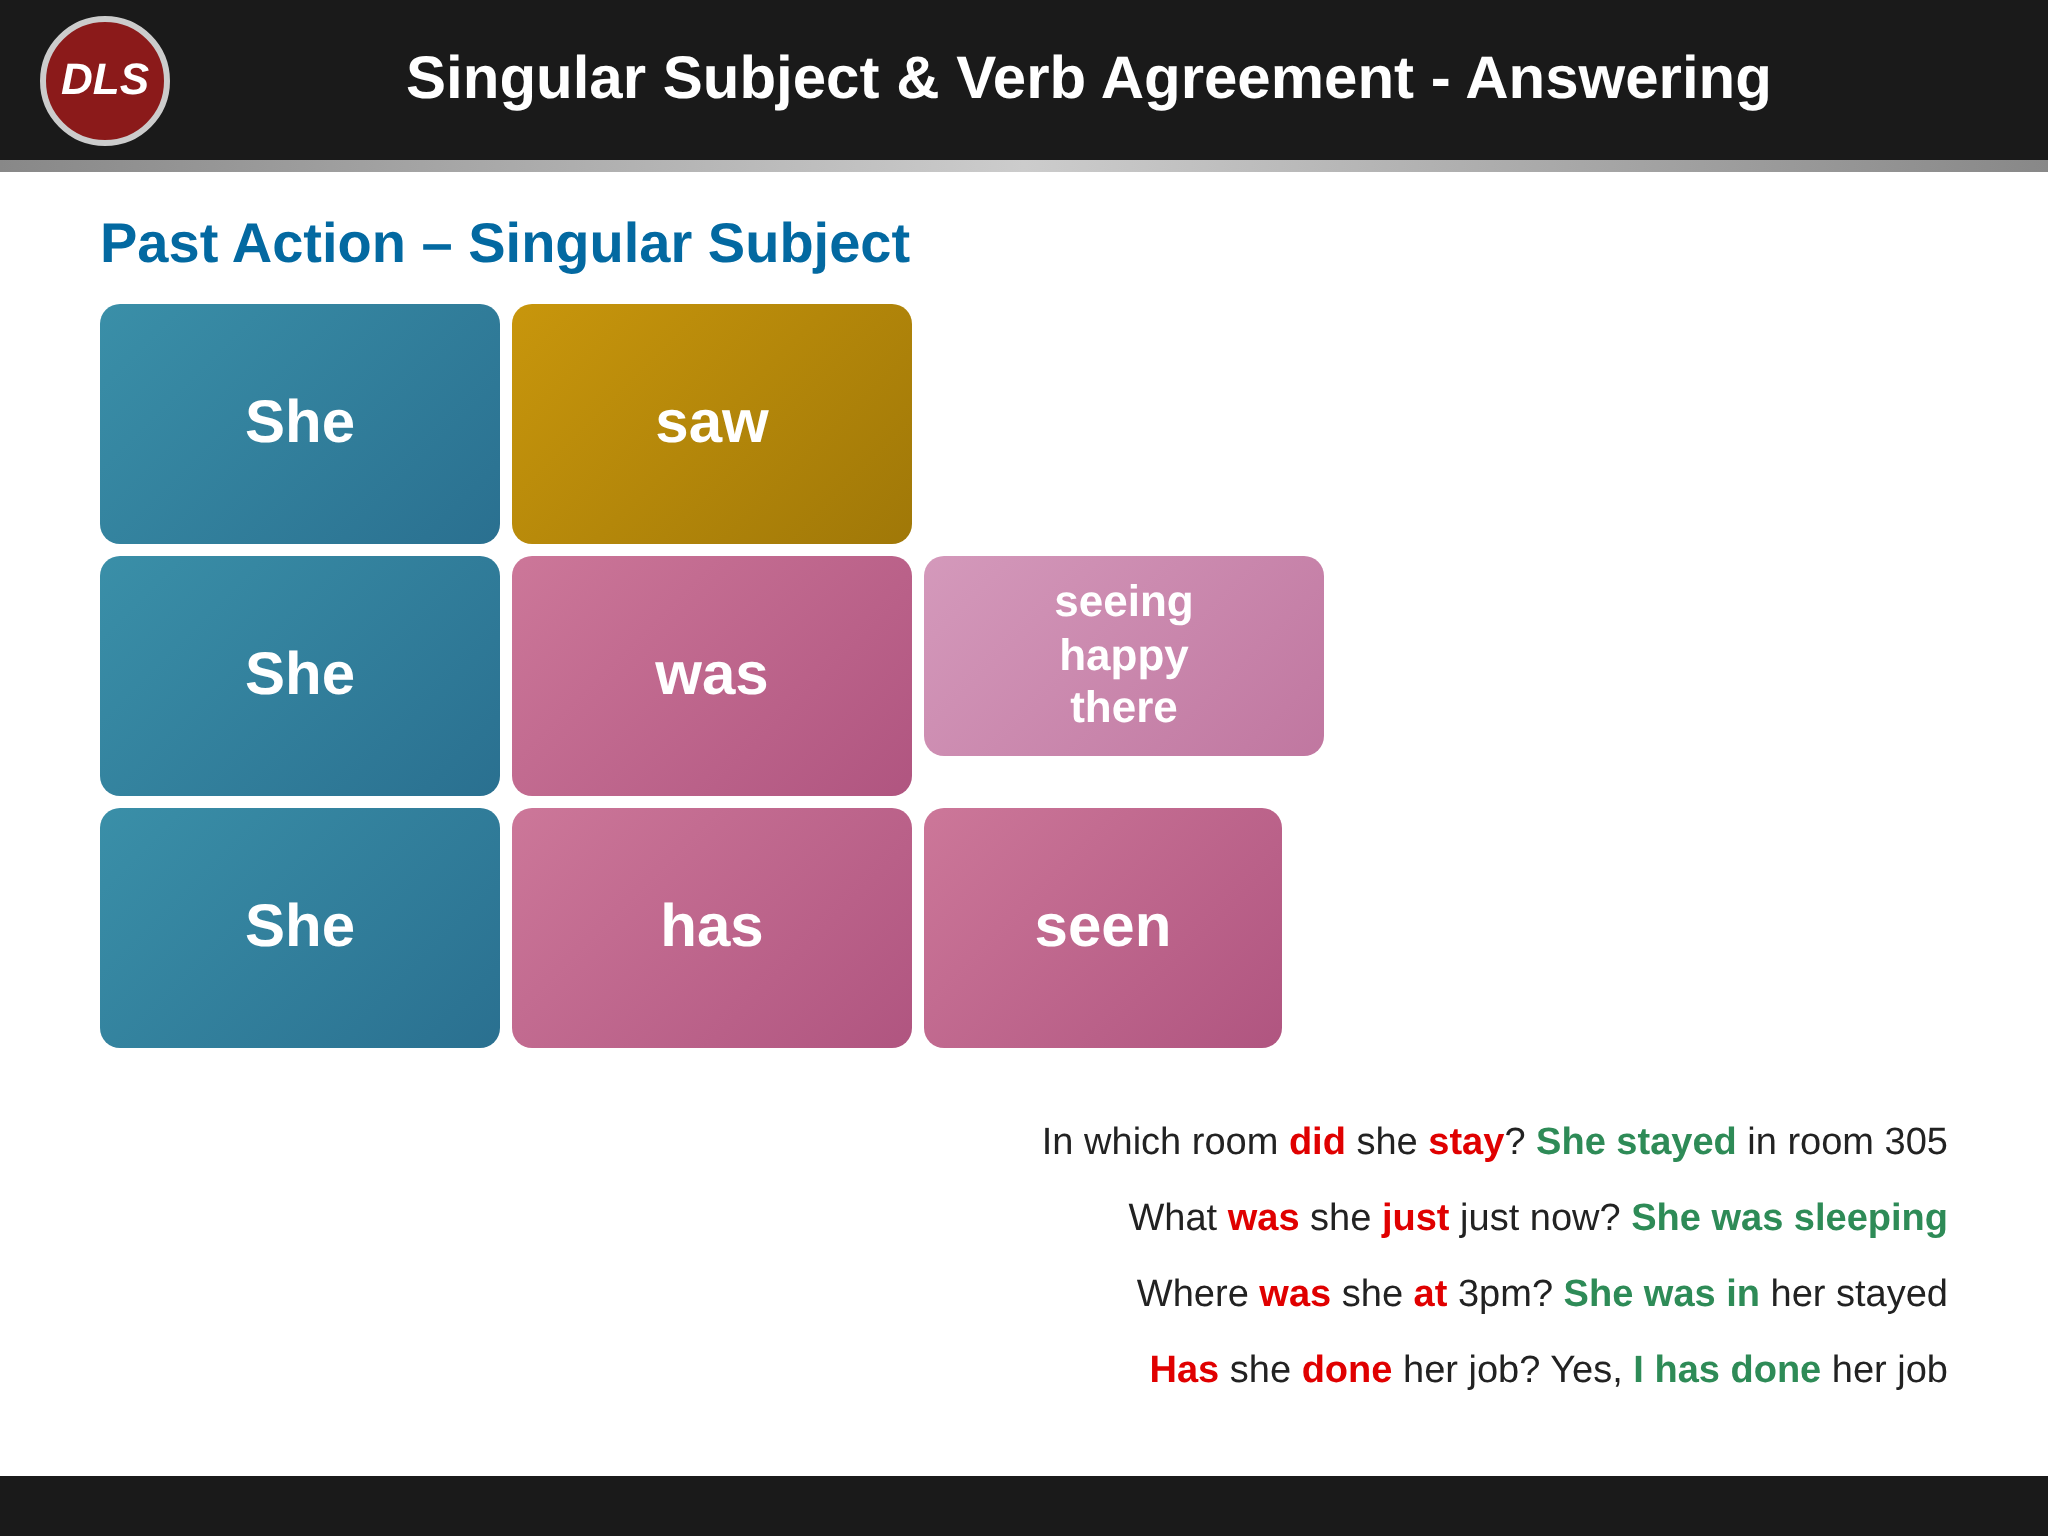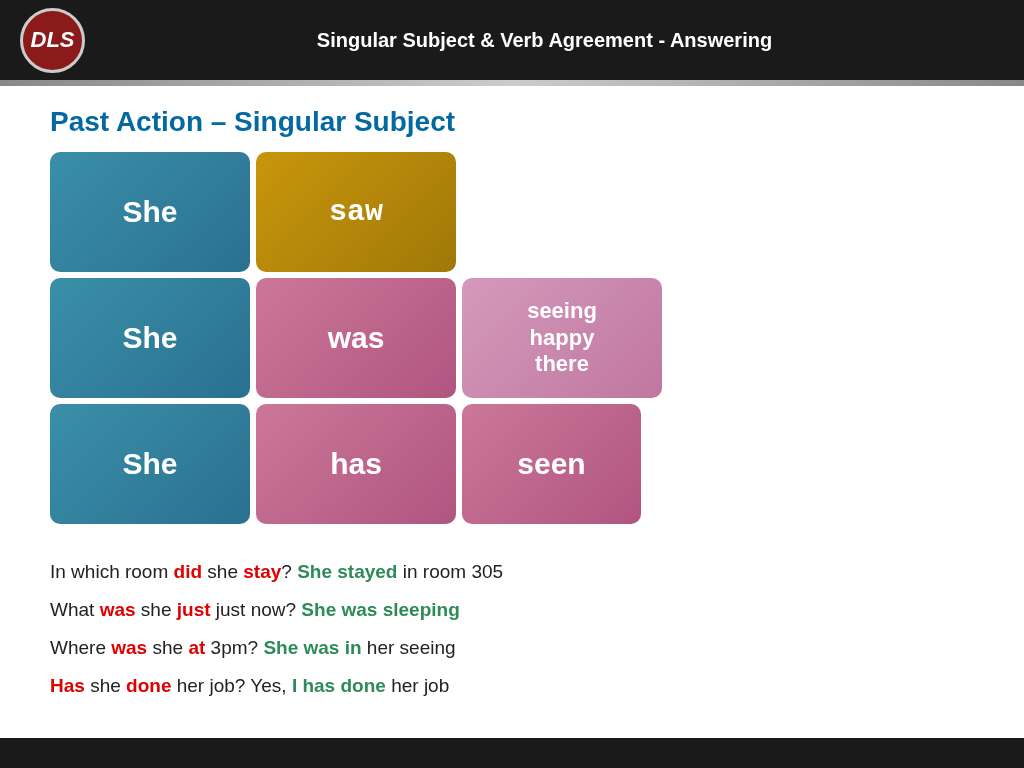--- a/index.html
+++ b/index.html
@@ -37,21 +37,21 @@
       color: #fff;
       font-style: italic;
       font-size: 22px;
       font-weight: bold;
     }
 
     .header-title {
       flex: 1;
       text-align: center;
       color: #fff;
-      font-size: 20px;
+      font-size: 30px;
       font-weight: bold;
     }
 
     
     .header-divider {
       height: 6px;
       background: linear-gradient(to right, #888, #ccc, #888);
     }
 
     
@@ -95,51 +95,51 @@
     .card-subject {
       width: 200px;
       height: 120px;
       background: linear-gradient(135deg, #3a8fa8, #2a7090);
     }
 
     .card-verb-gold {
       width: 200px;
       height: 120px;
       background: linear-gradient(135deg, #c8960c, #a07808);
-      font-family: Liberation Mono, monospace;
     }
 
     .card-verb-pink {
       width: 200px;
       height: 120px;
       background: linear-gradient(135deg, #cc7799, #b05580);
     }
 
     .card-complement-pink {
       width: 200px;
-      height: 120px;
+      height: 100px;
       background: linear-gradient(135deg, #d499bb, #c077a0);
       font-size: 22px;
     }
 
     .card-complement-pink2 {
       width: 179px;
       height: 120px;
       background: linear-gradient(135deg, #cc7799, #b05580);
     }
 
     
     .sentences {
       font-size: 19px;
       line-height: 1.9;
       color: #222;
     }
 
     .sentences p {
       margin-bottom: 2px;
+      text-align: right;
     }
 
     .red { color: #e00000; font-weight: bold; }
     .green { color: #2e8b57; font-weight: bold; }
 
     
     .footer {
       position: absolute;
       bottom: 0;
       left: 0;
@@ -205,21 +205,21 @@
 
   <div class="sentences">
 
     <p>
       <span>In which room </span><span class="red">did</span><span> she </span><span class="red">stay</span><span>? </span><span class="green">She stayed</span><span> in room 305</span>
     </p>
     <p>
       <span>What </span><span class="red">was</span><span> she </span><span class="red">just</span><span> just now? </span><span class="green">She was sleeping</span>
     </p>
     <p>
-      <span>Where </span><span class="red">was</span><span> she </span><span class="red">at</span><span> 3pm? </span><span class="green">She was in</span><span> her seeing</span>
+      <span>Where </span><span class="red">was</span><span> she </span><span class="red">at</span><span> 3pm? </span><span class="green">She was in</span><span> her stayed</span>
     </p>
     <p>
       <span class="red">Has</span><span> she </span><span class="red">done</span><span> her job? Yes, </span><span class="green">I has done</span><span> her job</span>
     </p>
 
   </div>
 
 </div>
 
 <div class="footer"></div>

